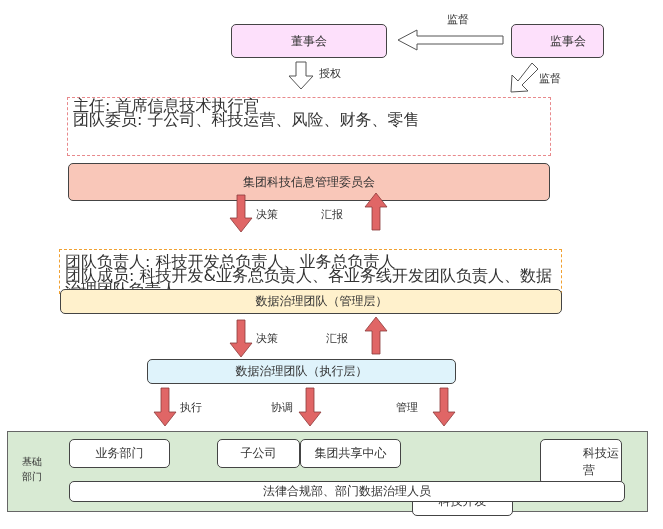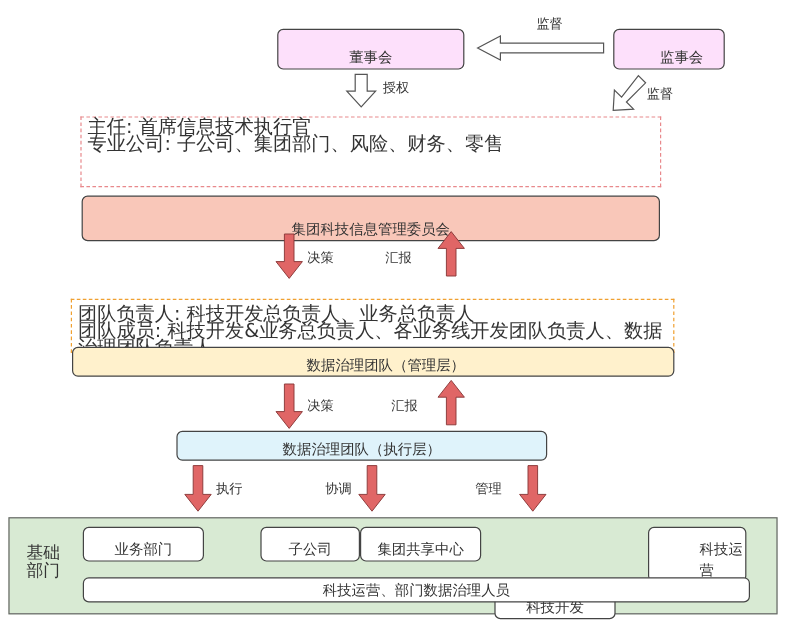--- a/index.html
+++ b/index.html
@@ -1,20 +1,20 @@
 <!DOCTYPE html>
 <html><head>
 <meta charset="utf-8">
 <style>
   html, body { margin:0; padding:0; background:#ffffff; }
   body { width:663px; height:529px; position:relative; overflow:hidden;
          font-family:"DejaVu Sans", "Liberation Sans", sans-serif; color:#333333; }
   .abs { position:absolute; }
   .box { position:absolute; box-sizing:border-box; border:1px solid #444444; border-radius:5px;
-         display:flex; align-items:flex-end; justify-content:center; font-size:12px; color:#333; }
+         display:flex; align-items:center; justify-content:center; font-size:12px; color:#333; }
   .board { background:#fde0fb; }
   .committee { background:#f9c7b9; }
   .mgmt { background:#fff1cc;padding-left:21px; }
   .exec { background:#dff3fb; }
   .base { background:#d8ead3; border-radius:0; border:1.5px solid #666; }
   .dept { background:#ffffff; }
   .dash-red { position:absolute; box-sizing:border-box; border:1.5px dashed #e8898c; }
   .dash-orange { position:absolute; box-sizing:border-box; border:1.5px dashed #f0a030; }
   .note { font-size:16px; line-height:14px; color:#333; padding:1px 5px; }
   .label { position:absolute; font-size:11px; color:#333; white-space:nowrap; }
@@ -40,21 +40,21 @@
 </svg>
 <span class="label" style="left:319px;top:66px;">授权</span>
 
 <svg class="arrow" style="left:510px;top:62px;" width="30" height="32">
   <polygon points="22,1 28,7 12,23 18,29 1,30 2,13 8,19" fill="#fff" stroke="#555" stroke-width="1"></polygon>
 </svg>
 <span class="label" style="left:539px;top:71px;">监督</span>
 
 <div class="dash-red note" style="left:67px;top:97px;width:484px;height:59px;">
   <div>主任: 首席信息技术执行官</div>
-  <div>专业公司: 子公司、集团部门、风险、财务、零售</div>
+  <div>团队委员: 子公司、科技运营、风险、财务、零售</div>
 </div>
 
 <div class="box committee" style="left:68px;top:163px;width:482px;height:38px;">
   <span>集团科技信息管理委员会</span>
 </div>
 
 <svg class="arrow" style="left:229px;top:194px;" width="24" height="40">
   <polygon points="8,1 16,1 16,24 23,24 12,38 1,24 8,24" fill="#e06666" stroke="#8b3a3a" stroke-width="0.8"></polygon>
 </svg>
 <span class="label" style="left:256px;top:207px;">决策</span>
@@ -92,35 +92,35 @@
 <span class="label" style="left:271px;top:400px;">协调</span>
 <svg class="arrow" style="left:298px;top:387px;" width="24" height="41">
   <polygon points="8,1 16,1 16,25 23,25 12,39 1,25 8,25" fill="#e06666" stroke="#8b3a3a" stroke-width="0.8"></polygon>
 </svg>
 <span class="label" style="left:396px;top:400px;">管理</span>
 <svg class="arrow" style="left:432px;top:387px;" width="24" height="41">
   <polygon points="8,1 16,1 16,25 23,25 12,39 1,25 8,25" fill="#e06666" stroke="#8b3a3a" stroke-width="0.8"></polygon>
 </svg>
 
 <div class="box base" style="left:7px;top:431px;width:641px;height:81px;display:block;">
-  <div class="abs" style="left:14px;top:22px;font-size:14px;line-height:15px;color:#333;">
+  <div class="abs" style="left:14px;top:22px;font-size:10px;line-height:15px;color:#333;">
     <div>基础</div>
     <div>部门</div>
   </div>
 </div>
 <div class="box dept" style="left:69px;top:439px;width:101px;height:29px;">
   <span>业务部门</span>
 </div>
 <div class="box dept" style="left:197px;top:439px;width:83px;height:29px;margin-left:20px;">
   <span>子公司</span>
 </div>
 <div class="box dept" style="left:300px;top:439px;width:101px;height:29px;">
   <span>集团共享中心</span>
 </div>
 <div class="box dept" style="left:412px;top:439px;width:101px;height:29px;margin-top:48px;">
   <span>科技开发</span>
 </div>
 <div class="box dept" style="left:540px;top:439px;width:82px;height:46px;padding-left:42px;">
   <span>科技运营</span>
 </div>
 <div class="box dept" style="left:69px;top:481px;width:556px;height:21px;">
-  <span>科技运营、部门数据治理人员</span>
+  <span>法律合规部、部门数据治理人员</span>
 </div>
 
 </body></html>

